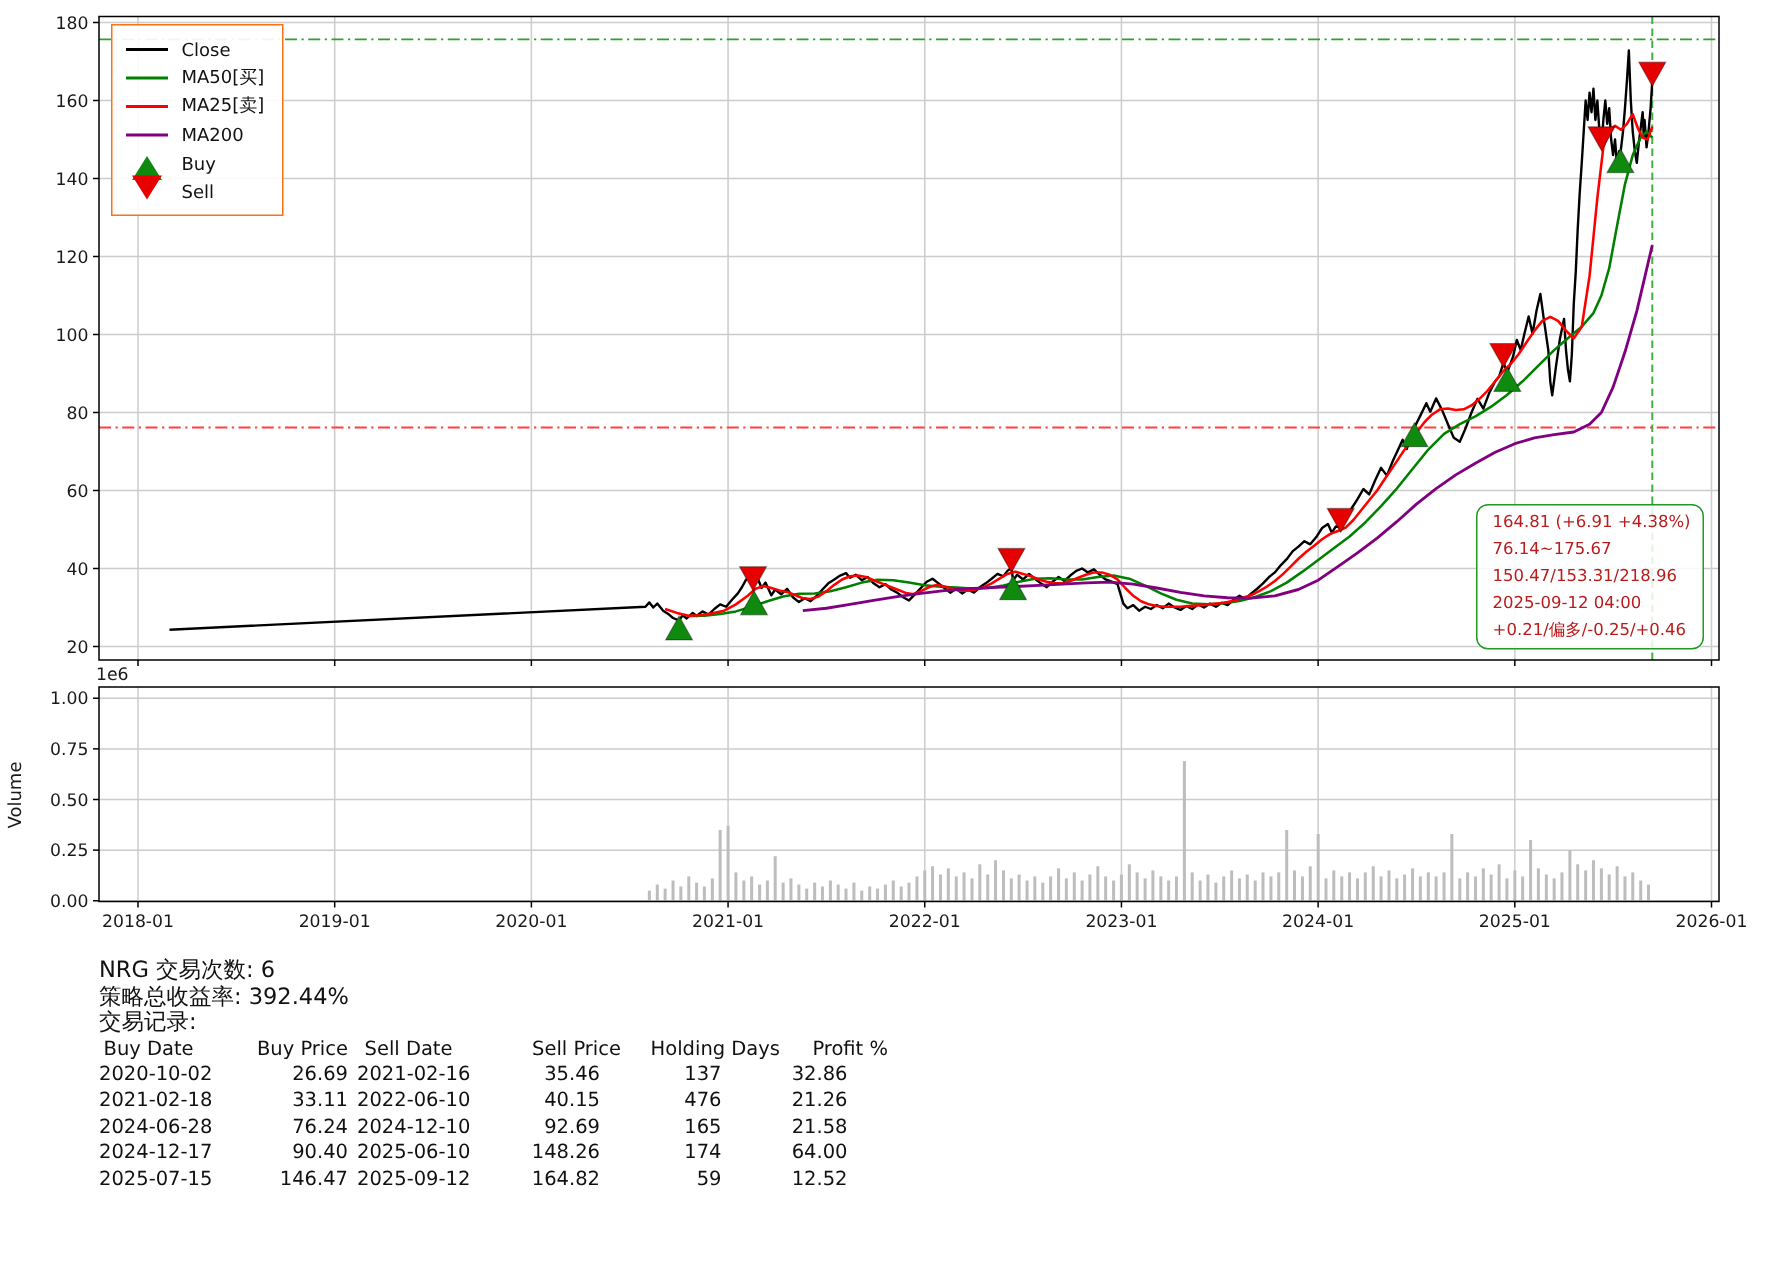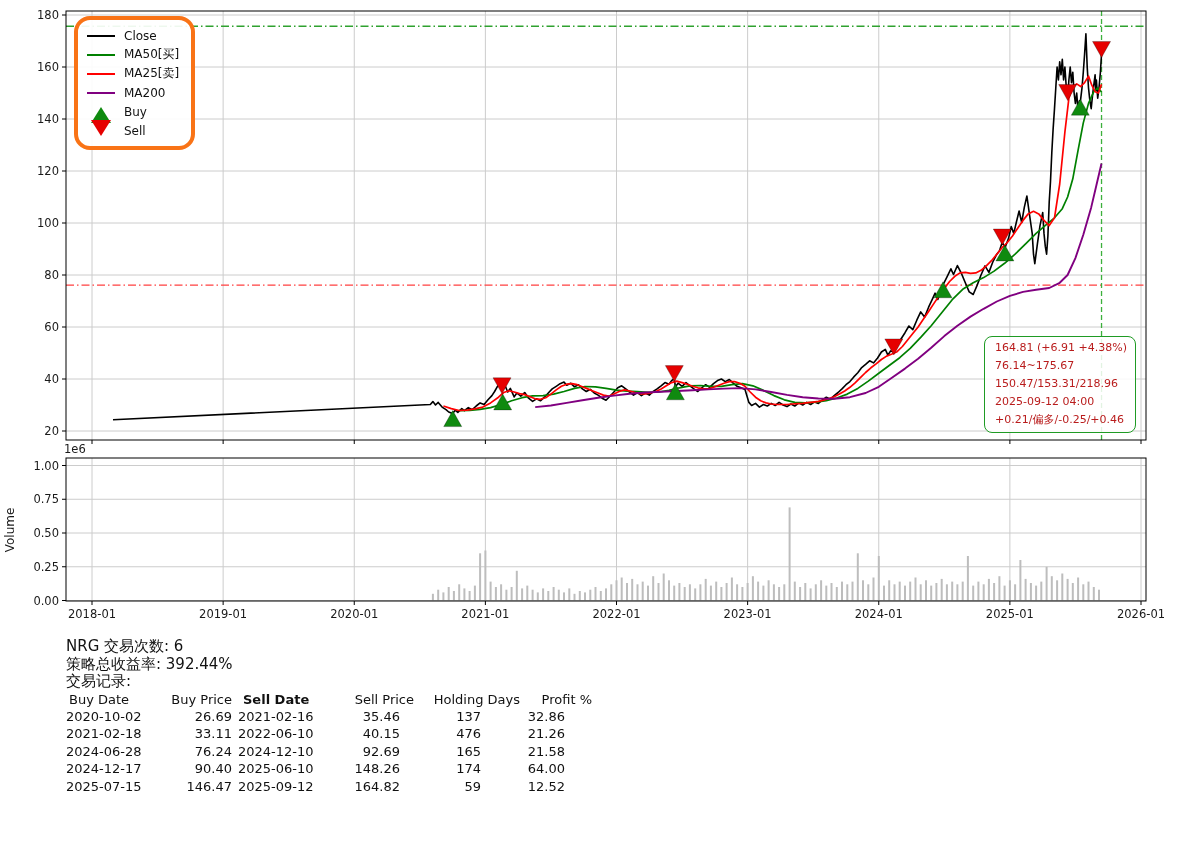--- a/index.html
+++ b/index.html
@@ -1,21 +1,21 @@
 <!DOCTYPE html>
 <html><head>
 <meta charset="utf-8">
 <style>
   html,body{margin:0;padding:0;background:#fff;}
   .screen{position:relative;width:1177px;height:850px;background:#ffffff;overflow:hidden;
           font-family:"DejaVu Sans","Liberation Sans",sans-serif;color:#111;}
   #plot{position:absolute;left:0;top:0;}
   
   .legend{position:absolute;left:74px;top:16px;background:rgba(255,255,255,0.92);
-          border:4px solid #f97316;border-radius:16px;padding:6px 12px 6px 8px;z-index:5;}
+          border:1px solid #f97316;border-radius:0;padding:6px 12px 6px 8px;z-index:5;}
   .legend-item{display:flex;align-items:center;height:19px;}
   .sw{width:30px;display:flex;justify-content:center;align-items:center;}
   .sw .line{display:block;width:28px;height:0;border-top:2px solid #000;}
   .tri-up{width:0;height:0;border-left:10px solid transparent;border-right:10px solid transparent;
           border-bottom:16px solid #0f8a0f;margin-bottom:-6px;}
   .tri-down{width:0;height:0;border-left:10px solid transparent;border-right:10px solid transparent;
           border-top:16px solid #e60000;margin-top:-6px;}
   .lbl{margin-left:8px;font-size:12px;color:#111;white-space:nowrap;}
   
   .annotation{position:absolute;right:41px;top:336px;border:1.5px solid #1f9b24;border-radius:8px;
@@ -29,21 +29,21 @@
   .trades .c0{text-align:left;}
   .trades .c1{text-align:right;}
   .trades .c2{text-align:left;padding-left:6px;}
   .trades .c3{text-align:right;}
   .trades .c4{text-align:right;}
   .trades .c5{text-align:right;}
   .trades td.c3{padding-right:14px;}
   .trades td.c4{padding-right:39px;}
   .trades td.c5{padding-right:27px;}
   .trades th.c0{padding-left:3px;}
-  .trades th.c2{padding-left:11px;font-weight:bold;}
+  .trades th.c2{padding-left:11px;}
   .trades th.c3{padding-right:0;}
 </style>
 </head>
 <body>
 
 <div class="screen">
   <svg id="plot" width="1177" height="632">
       <g stroke="#cccccc" stroke-width="1">
         <line x1="92" x2="92" y1="11" y2="440"></line>
         <line x1="92" x2="92" y1="458" y2="601"></line>

